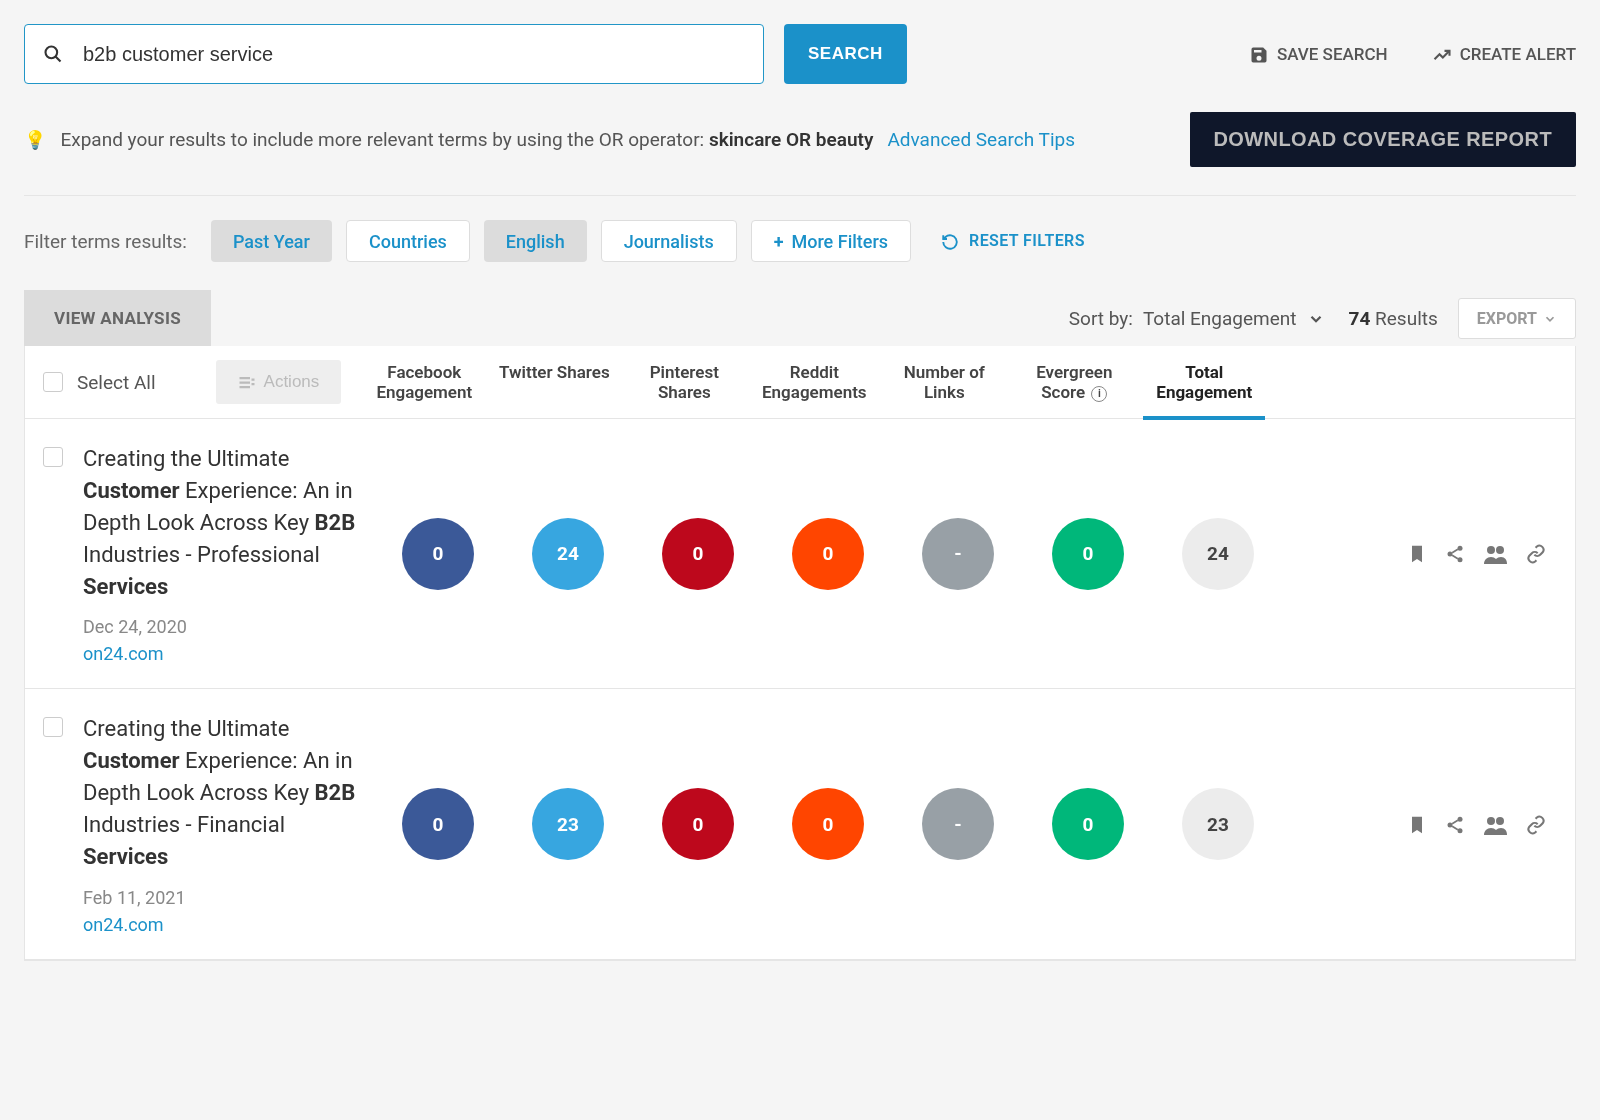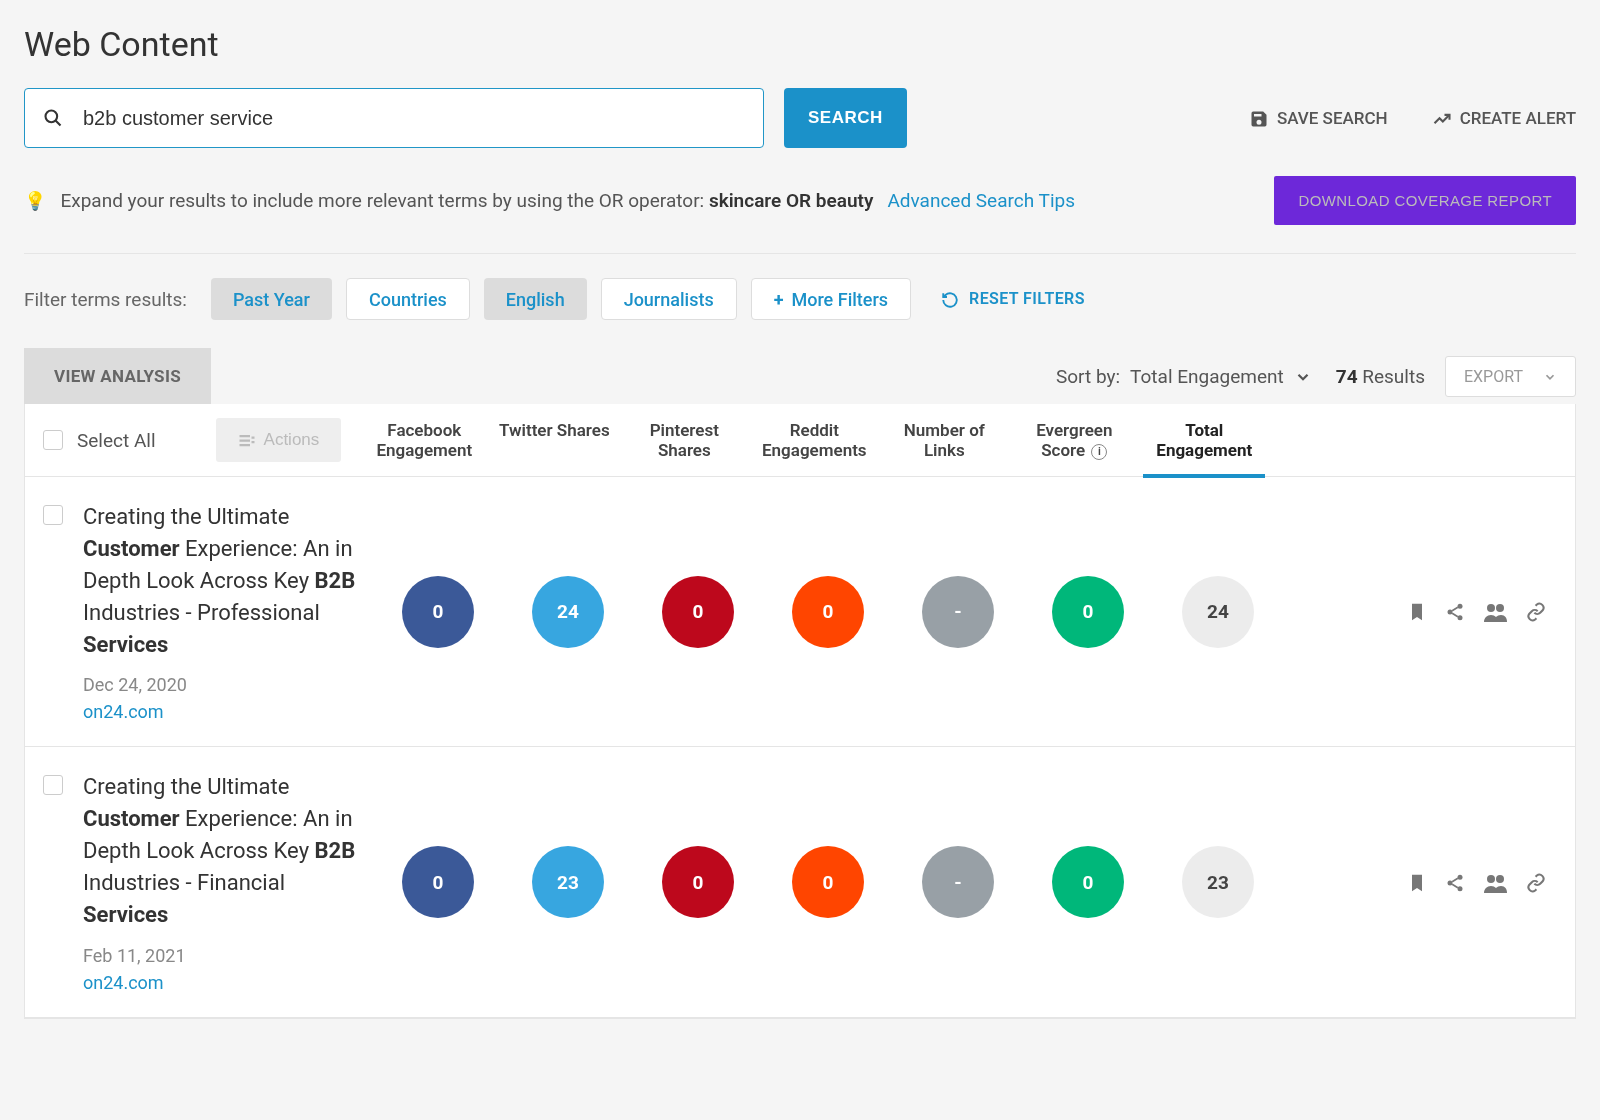--- a/index.html
+++ b/index.html
@@ -12,37 +12,37 @@
 .search-box input { flex: 1; border: none; outline: none; font-size: 20px; color: #333; background: transparent; }
 .search-btn { height: 60px; padding: 0 24px; background: #1b91c9; color: #fff; border: none; border-radius: 4px; font-size: 17px; font-weight: 600; letter-spacing: 0.5px; cursor: pointer; }
 .spacer { flex: 1; }
 .top-action { display: inline-flex; align-items: center; gap: 8px; color: #555; font-size: 17px; font-weight: 500; cursor: pointer; margin-left: 24px; }
 .top-action svg { width: 20px; height: 20px; }
 .tip-row { display: flex; align-items: center; gap: 14px; margin-bottom: 28px; }
 .bulb { color: #f5a623; font-size: 18px; }
 .tip-text { font-size: 19px; color: #555; }
 .tip-text b { font-weight: 600; color: #333; }
 .tip-link { color: #1b91c9; font-size: 19px; cursor: pointer; }
-.dl-btn { margin-left: auto; background: #6d28d9; color: #bbb; border: none; border-radius: 2px; padding: 16px 24px; font-size: 15px; font-weight: 400; letter-spacing: 0.4px; cursor: default; }
+.dl-btn { margin-left: auto; background: #0f172a; color: #bbb; border: none; border-radius: 2px; padding: 16px 24px; font-size: 20px; font-weight: 700; letter-spacing: 0.4px; cursor: default; }
 .hr { height: 1px; background: #e5e5e5; margin-bottom: 24px; }
 .filter-row { display: flex; align-items: center; gap: 14px; margin-bottom: 28px; flex-wrap: wrap; }
 .filter-label { font-size: 19px; color: #666; margin-right: 10px; }
 .filter-chip { display: inline-flex; align-items: center; gap: 8px; height: 42px; padding: 0 22px; border-radius: 4px; font-size: 18px; cursor: pointer; }
 .filter-chip.grey { background: #dcdcdc; color: #1b91c9; font-weight: 500; }
 .filter-chip.outline { background: #fff; border: 1px solid #ddd; color: #1b91c9; font-weight: 500; }
 .reset { color: #1b91c9; font-size: 16px; font-weight: 600; letter-spacing: 0.4px; display: inline-flex; align-items: center; gap: 10px; margin-left: 16px; cursor: pointer; justify-content: center; }
 .tabs-row { display: flex; align-items: center; gap: 0; }
 .tab { padding: 18px 30px; font-size: 17px; font-weight: 700; letter-spacing: 0.3px; cursor: pointer; }
 .tab.active { background: #fff; color: #1b91c9; border: 1px solid #e5e5e5; border-bottom: none; }
 .tab.inactive { background: #dcdcdc; color: #666; }
 .tabs-spacer { flex: 1; }
 .sortby { font-size: 19px; color: #555; display: inline-flex; align-items: center; gap: 10px; margin-right: 24px; cursor: pointer; }
 .results-count { font-size: 19px; color: #555; margin-right: 20px; }
 .results-count b { color: #333; font-weight: 700; }
-.export-btn { display: inline-flex; align-items: center; gap: 20px; padding: 10px 18px; border: 1px solid #ddd; border-radius: 3px; background: #fff; color: #999; font-size: 16px; font-weight: 400; cursor: pointer; }
+.export-btn { display: inline-flex; align-items: center; gap: 6px; padding: 10px 18px; border: 1px solid #ddd; border-radius: 3px; background: #fff; color: #999; font-size: 16px; font-weight: 700; cursor: pointer; }
 .table { background: #fff; border: 1px solid #e5e5e5; border-top: none; }
 .header-row { display: flex; align-items: center; padding: 14px 18px; border-bottom: 1px solid #e5e5e5; }
 .checkbox { width: 20px; height: 20px; border: 1px solid #ccc; border-radius: 3px; background: #fff; cursor: pointer; flex-shrink: 0; }
 .select-all-lbl { font-size: 19px; color: #555; margin-left: 14px; }
 .actions-btn { display: inline-flex; align-items: center; gap: 8px; background: #eee; color: #bbb; border: none; padding: 12px 22px; font-size: 17px; border-radius: 3px; margin-left: 60px; cursor: default; }
 .col-headers { display: flex; flex: 1; margin-left: 18px; }
 .col-h { flex: 0 0 130px; text-align: center; font-size: 17px; font-weight: 600; color: #444; padding: 0 4px; cursor: pointer; }
 .col-h.total { font-weight: 700; color: #222; position: relative; }
 .col-h.total::after { content: ""; position: absolute; left: 4px; right: 4px; bottom: -18px; height: 4px; background: #1b91c9; }
 .col-h .info { display: inline-block; width: 16px; height: 16px; border: 1.5px solid #888; border-radius: 50%; font-size: 11px; line-height: 14px; vertical-align: middle; margin-left: 2px; }
@@ -65,21 +65,20 @@
 .bubble.eg { background: #00b77a; }
 .bubble.total { background: #ececec; color: #444; }
 .actions-col { flex: 0 0 170px; display: flex; align-items: center; justify-content: flex-end; gap: 18px; color: #777; padding-right: 10px; }
 .actions-col span { cursor: pointer; }
 svg { display: inline-block; vertical-align: middle; }
 </style>
 </head>
 <body>
 
 <div class="page">
-  <h1 class="page-title">Web Content</h1>
 
   <div class="search-row">
     <div class="search-box">
       <span class="icon">
         <svg width="20" height="20" viewBox="0 0 24 24" fill="none" stroke="currentColor" stroke-width="2.5">
             <circle cx="10" cy="10" r="7"></circle>
             <line x1="15" y1="15" x2="21" y2="21"></line>
           </svg>
       </span>
       <input type="text" value="b2b customer service" style="">

